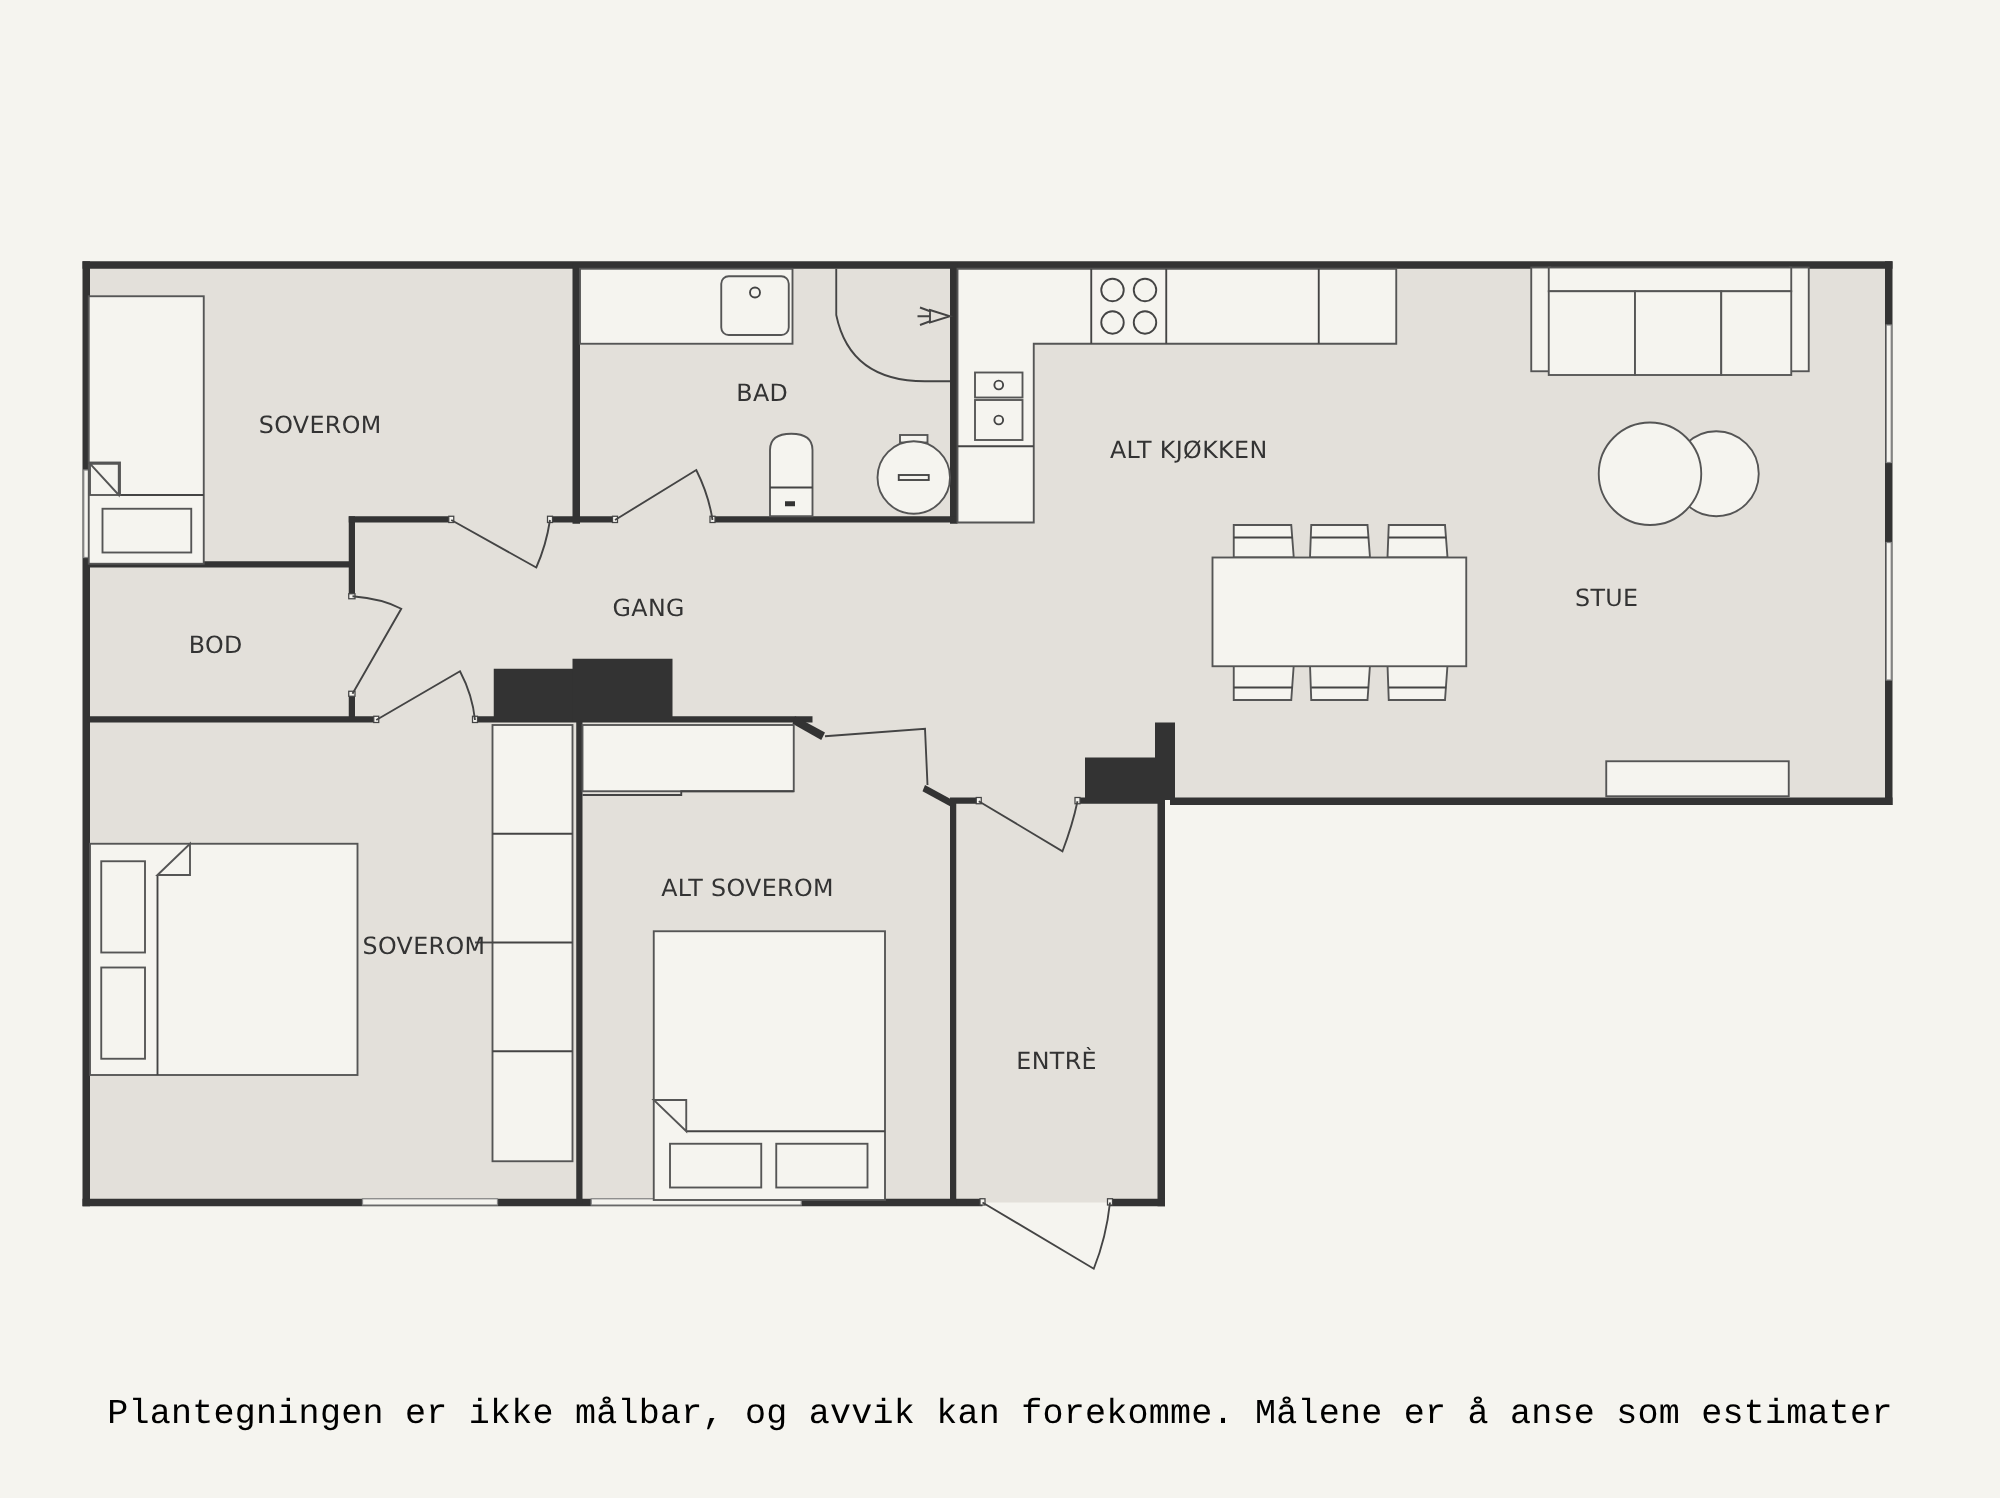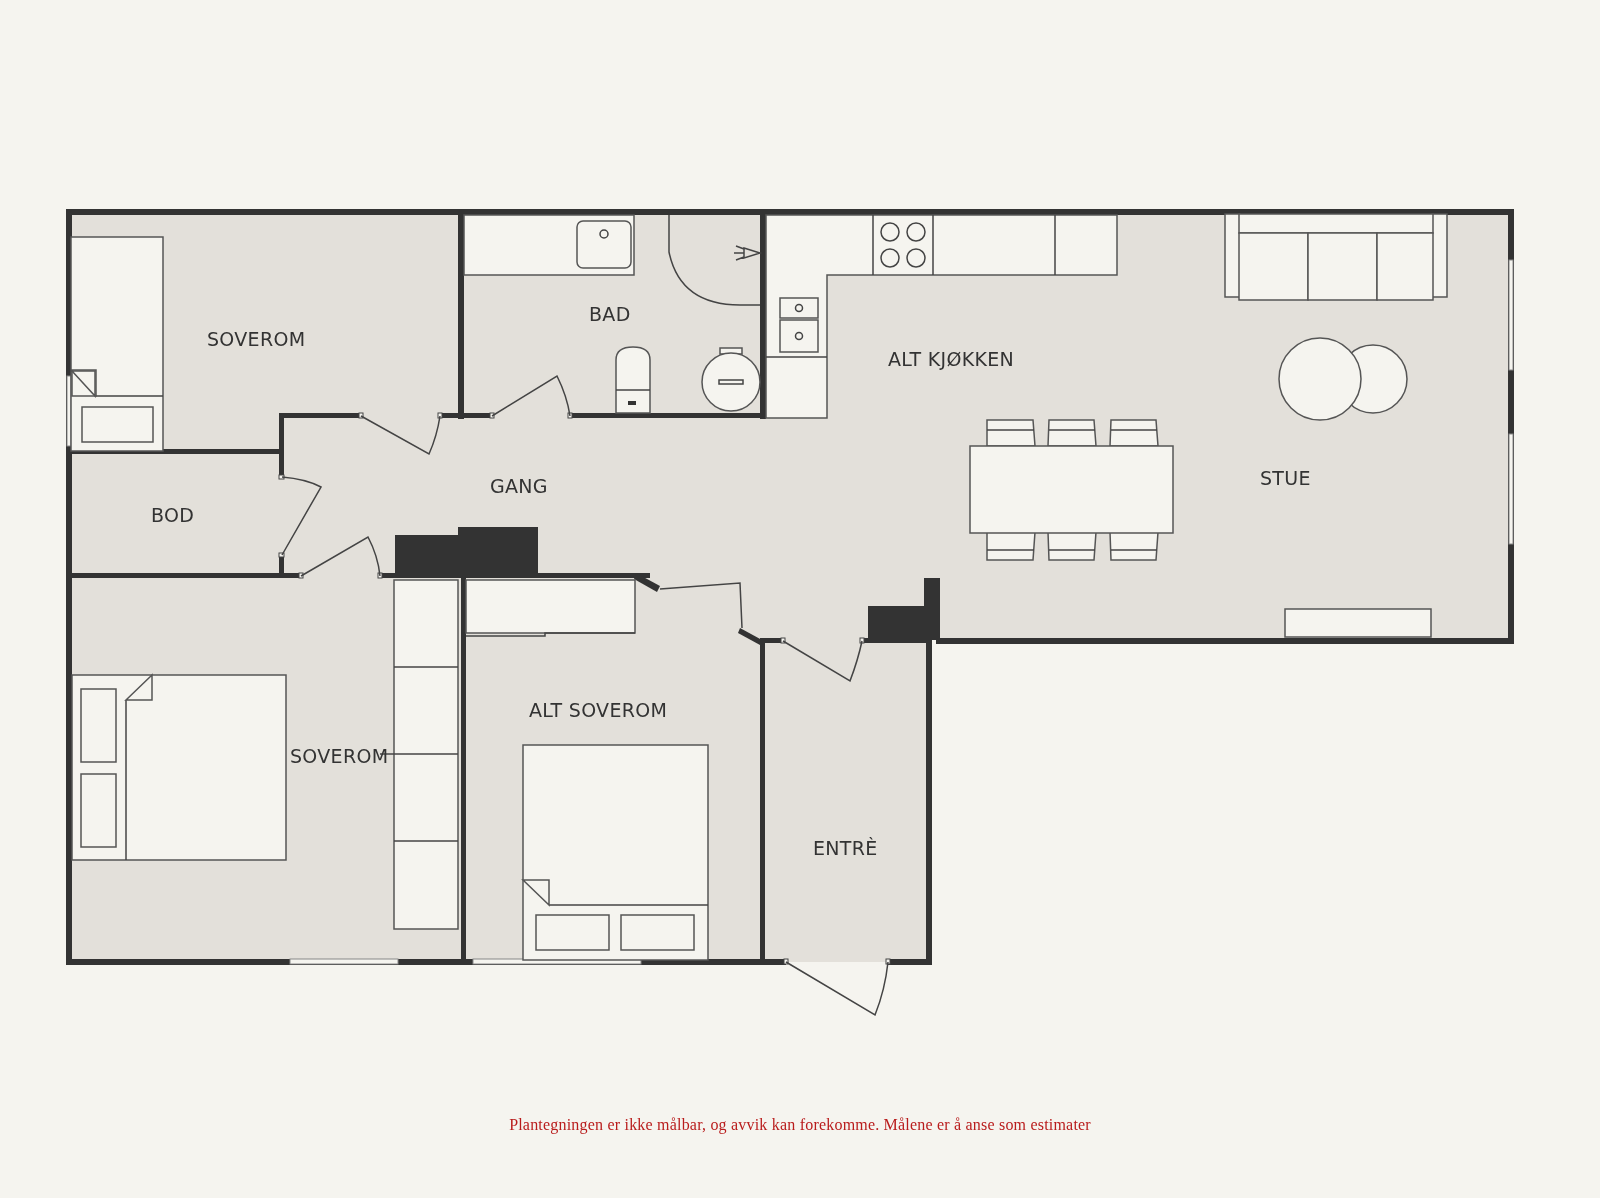--- a/index.html
+++ b/index.html
@@ -1,21 +1,21 @@
 <!DOCTYPE html>
 <html><head>
   <meta charset="utf-8">
   <style>
     html, body { margin: 0; padding: 0; }
     body { width: 1600px; height: 1198px; background: #f5f4ef; position: relative; overflow: hidden; }
     #plan { position: absolute; left: 0; top: 0; width: 1600px; height: 1198px; }
     .room-label { font-family: "DejaVu Sans", sans-serif; font-size: 19px; fill: #333333; letter-spacing: 0.3px; }
     .caption {
       position: absolute; left: 0; width: 1600px; top: 1116px; text-align: center;
-      font-family: Liberation Serif, serif; font-size: 16px; color: #b91c1c;
+      font-family: Liberation Mono, monospace; font-size: 28px; color: #000000;
       letter-spacing: 0.2px;
     }
     .floor { fill: #e3e0da; }
     .wall { fill: #333333; }
     .furn { fill: #f5f4ef; stroke: #555555; stroke-width: 1.5; }
     .line { fill: none; stroke: #444444; stroke-width: 1.5; }
     .win { fill: #f5f4ef; stroke: #888888; stroke-width: 1; }
     .jamb { fill: #f5f4ef; stroke: #444; stroke-width: 1; }
   </style>
 </head>

